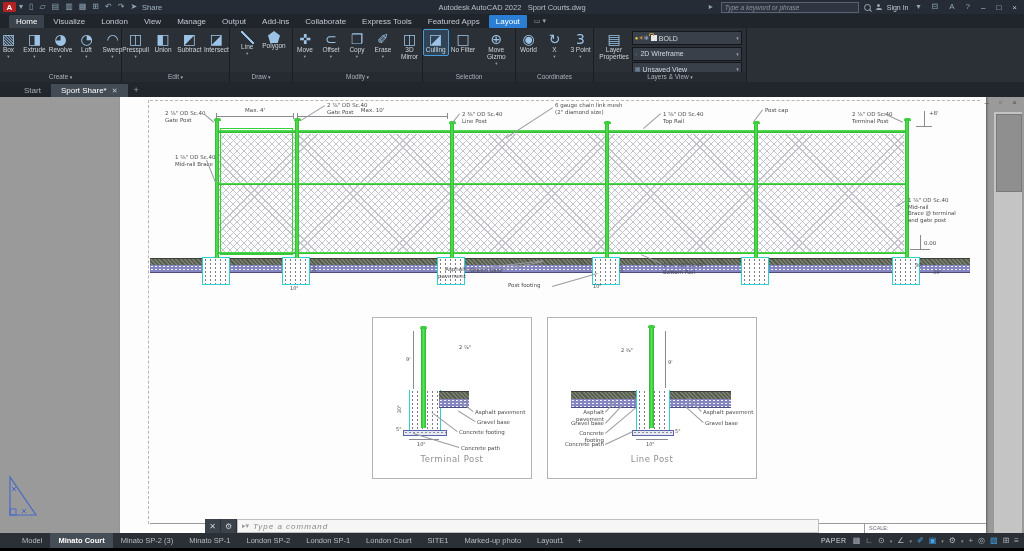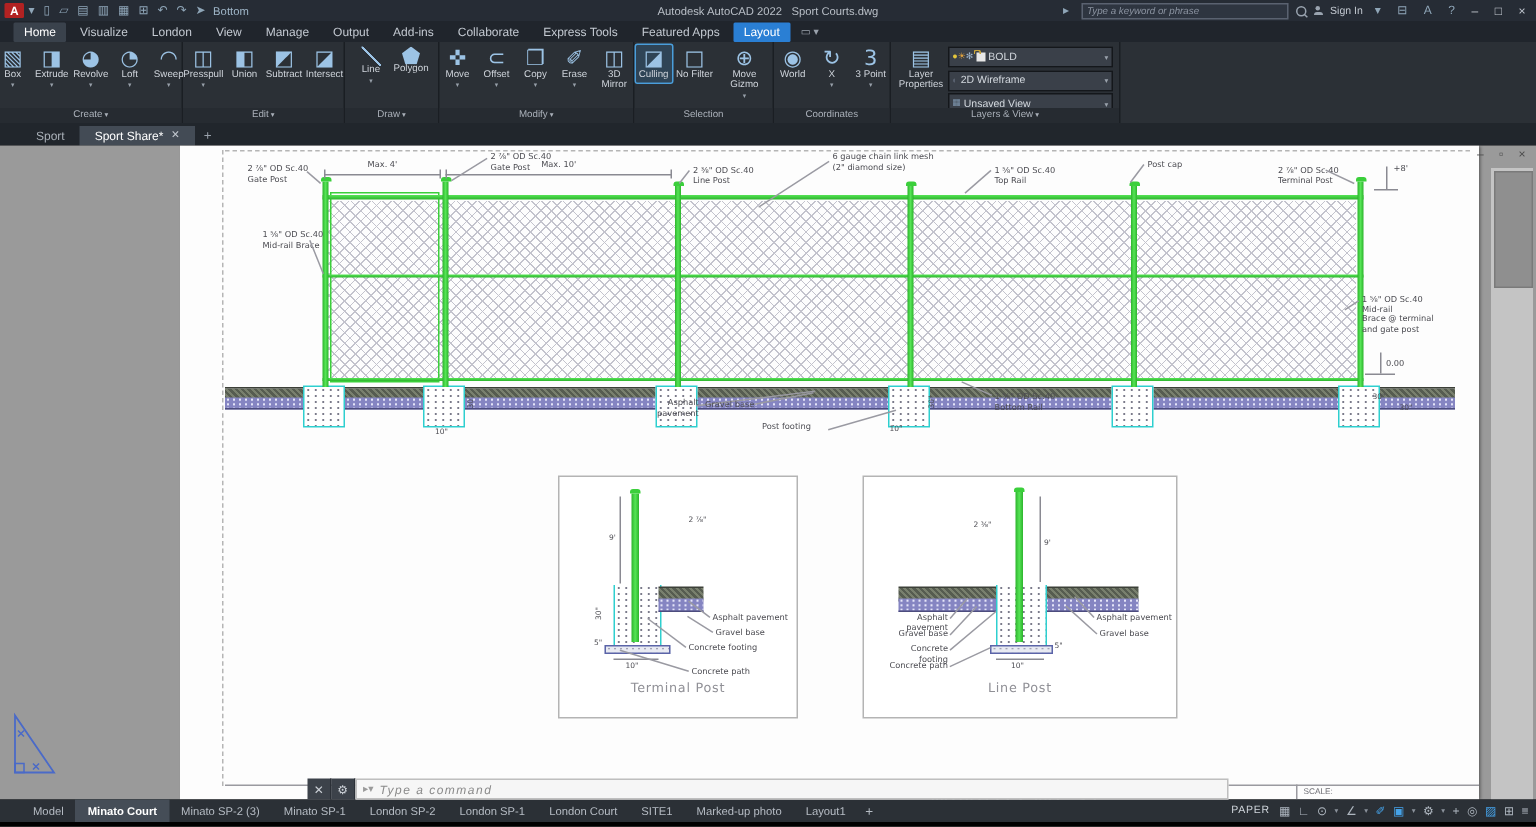--- a/index.html
+++ b/index.html
@@ -126,21 +126,21 @@
 </style>
 </head>
 <body>
 
 <div id="app">
 
   <div id="titlebar">
     <div id="logo">A</div>
     <span class="qic">▾</span>
     <span id="qat"><span class="qic">▯</span><span class="qic">▱</span><span class="qic">▤</span><span class="qic">▥</span><span class="qic">▦</span><span class="qic">⊞</span><span class="qic">↶</span><span class="qic">↷</span><span class="qic">➤</span></span>
-    <span id="share">Bottom</span>
+    <span id="share">Share</span>
     <div id="tbcenter">
       <span>Autodesk AutoCAD 2022</span>&nbsp;&nbsp;&nbsp;<span>Sport Courts.dwg</span>
     </div>
     <div id="tbright">
       <span class="qic">▸</span>
       <div id="searchbox">
         <span>Type a keyword or phrase</span>
       </div>
       <span class="mag"></span>
       <span class="person"></span>
@@ -337,21 +337,21 @@
       </div>
       <div class="plabel caret">Layers &amp; View</div>
     </div>
     <div style="flex:1;background:#2b3036;"></div>
   </div>
 
   <div id="ftabs">
     <span style="width:14px"></span>
     <span id="ftablist" style="display:flex;align-items:flex-end;">
         <span class="ftab">
-          <span>Sport</span>
+          <span>Start</span>
         </span>
         <span class="ftab active">
           <span>Sport Share*</span>
           <span class="fclose">✕</span>
         </span>
       </span>
     <span id="fplus">+</span>
   </div>
 
   <div id="viewport">
@@ -465,21 +465,21 @@
       <div class="ld" style="left:100px;top:94px;width:18px;transform:rotate(217deg);"></div>
       <div class="ann" style="left:104px;top:101px;">Gravel base</div>
       <div class="ld" style="left:102px;top:104px;width:20px;transform:rotate(212deg);"></div>
       <div class="ann" style="left:86px;top:111px;">Concrete footing</div>
       <div class="ld" style="left:84px;top:114px;width:32px;transform:rotate(217deg);"></div>
       <div class="ann" style="left:88px;top:127px;">Concrete path</div>
       <div class="ld" style="left:86px;top:130px;width:48px;transform:rotate(197deg);"></div>
       <div class="dtitle" style="top:136px;">Terminal Post</div>
     </div>
 
-    <div class="detail" style="left:575px;top:220px;width:208px;height:160px;">
+    <div class="detail" style="left:547px;top:220px;width:208px;height:160px;">
       <div class="asph" style="left:23px;top:73px;width:65px;height:8px;"></div>
       <div class="grav" style="left:23px;top:81px;width:65px;height:8px;"></div>
       <div class="asph" style="left:120px;top:73px;width:63px;height:8px;"></div>
       <div class="grav" style="left:120px;top:81px;width:63px;height:8px;"></div>
       <div class="dfoot" style="left:88px;top:72px;width:32px;height:40px;border-bottom:1px solid #2ecfcf;"></div>
       <div class="dplate" style="left:84px;top:112px;width:40px;"></div>
       <div class="post" style="left:101px;top:10px;height:100px;width:5px;"></div>
       <div class="cap" style="left:100px;top:7px;"></div>
       <div class="dim" style="left:73px;top:29px;">2 ⅜"</div>
       <div class="dimv" style="left:117px;top:13px;height:57px;"></div>

